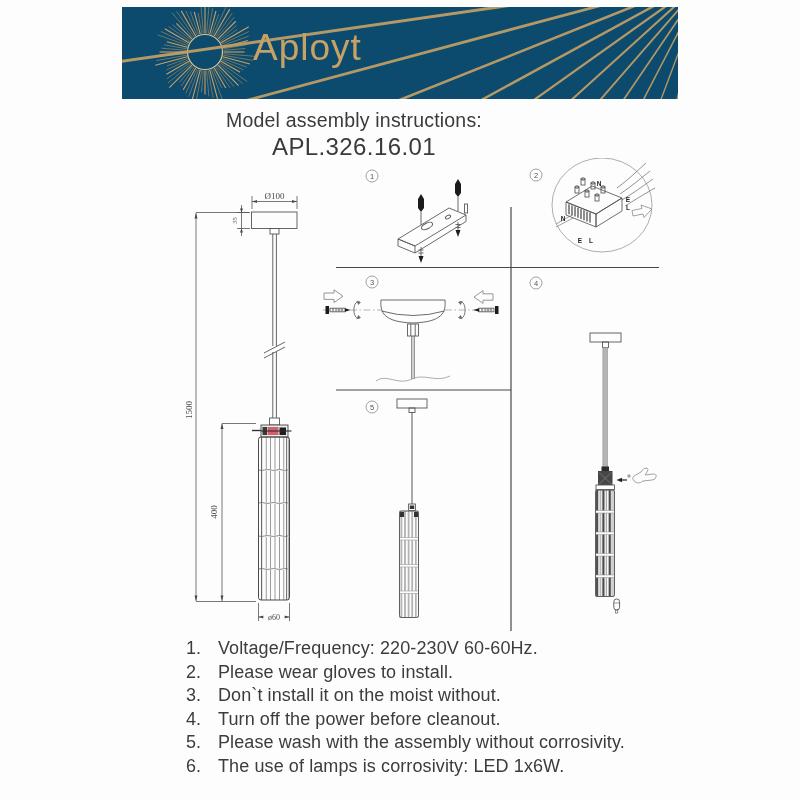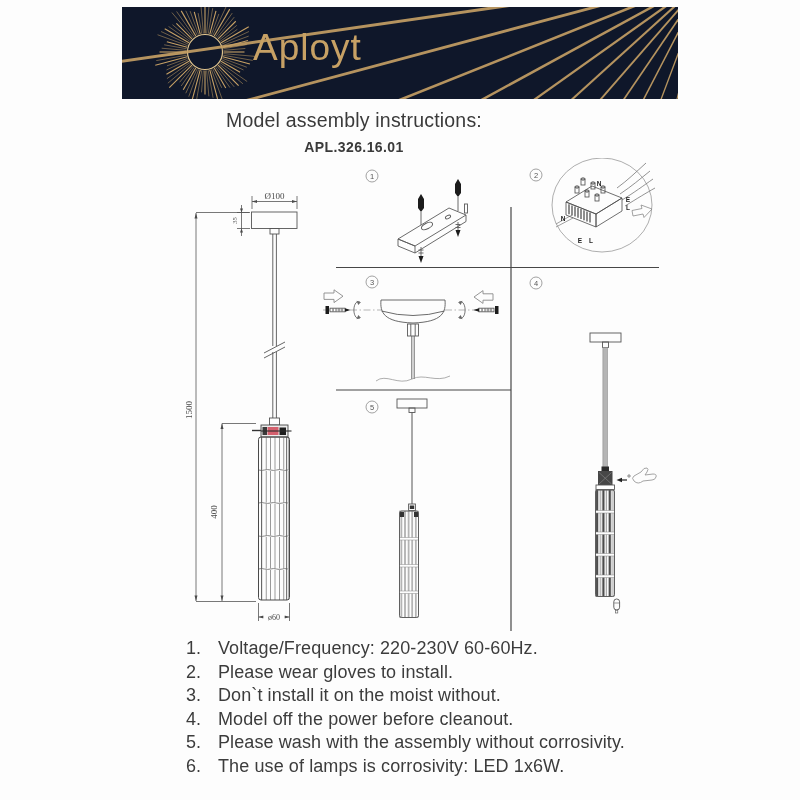--- a/index.html
+++ b/index.html
@@ -1,29 +1,29 @@
 <!DOCTYPE html>
 <html><head>
 <meta charset="utf-8">
 <style>
   *{margin:0;padding:0;box-sizing:border-box}
   html,body{background:#fff}
   body{width:800px;height:800px;font-family:"Liberation Sans",sans-serif}
   .page{position:relative;width:800px;height:800px;background:#fdfdfd;overflow:hidden}
 
   
-  .header{position:absolute;left:122px;top:7px;width:556px;height:92px;background:#0f172a;overflow:hidden}
+  .header{position:absolute;left:122px;top:7px;width:556px;height:92px;background:#0c4a6e;overflow:hidden}
   .sunburst{position:absolute;left:28px;top:-10px;width:110px;height:110px}
   .brand{position:absolute;left:131px;top:20px;font-size:37px;font-weight:400;letter-spacing:1px;color:#c7a165}
   .corner-rays{position:absolute;left:0;top:0;width:556px;height:92px}
 
   
   .title-block{position:absolute;left:0;top:109px;width:708px;text-align:center;color:#3a3a3a}
   .title-block .heading{font-size:19.5px;font-weight:500;letter-spacing:.2px}
-  .title-block .model{font-size:14px;font-weight:700;letter-spacing:.4px;margin-top:7px}
+  .title-block .model{font-size:24px;font-weight:400;letter-spacing:.4px;margin-top:1px}
 
   
   .diagram{position:absolute;left:140px;top:158px;width:565px;height:480px}
   .diagram text{font-family:"Liberation Serif",serif;fill:#4a4a4a}
   .diagram text.stepnum{font-family:"Liberation Sans",sans-serif;font-size:7.5px;fill:#555}
   .diagram text.wire{font-family:"Liberation Sans",sans-serif;font-size:6.5px;font-weight:bold;fill:#1f1f1f}
 
   
   .instructions{position:absolute;left:186px;top:637px;width:480px;color:#3c3c3c}
   .instructions .row{display:flex;line-height:23.5px;font-size:18px;letter-spacing:.1px}
@@ -425,21 +425,21 @@
     <div class="row">
         <span class="num">2.</span>
         <span class="txt">Please wear gloves to install.</span>
       </div>
     <div class="row">
         <span class="num">3.</span>
         <span class="txt">Don`t install it on the moist without.</span>
       </div>
     <div class="row">
         <span class="num">4.</span>
-        <span class="txt">Model off the power before cleanout.</span>
+        <span class="txt">Turn off the power before cleanout.</span>
       </div>
     <div class="row">
         <span class="num">5.</span>
         <span class="txt">Please wash with the assembly without corrosivity.</span>
       </div>
     <div class="row">
         <span class="num">6.</span>
         <span class="txt">The use of lamps is corrosivity: LED 1x6W.</span>
       </div>
   </div>

